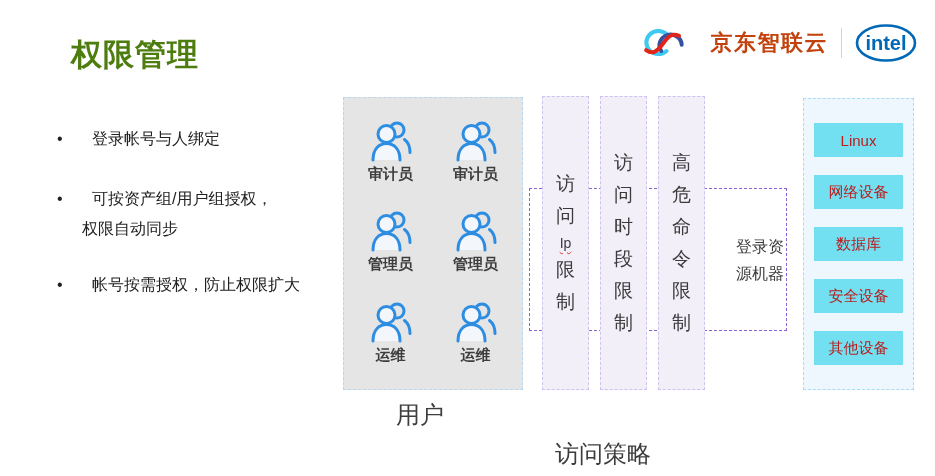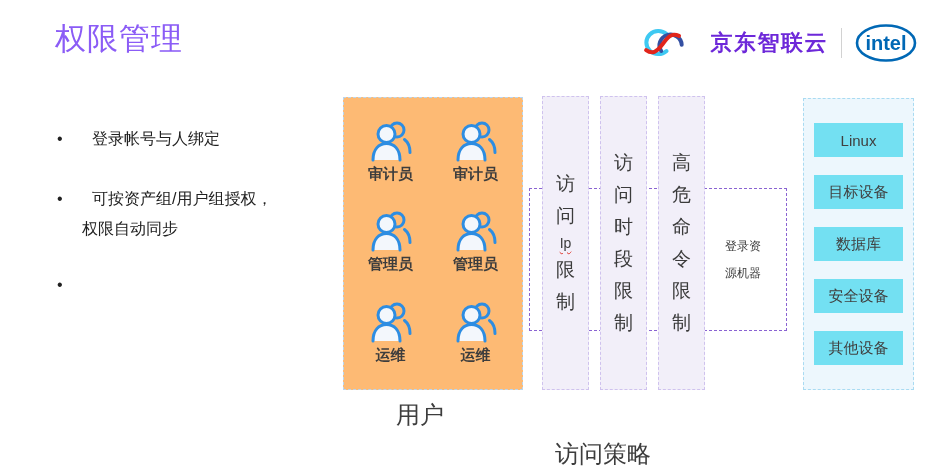--- a/index.html
+++ b/index.html
@@ -2,39 +2,39 @@
 <html><head>
 <meta charset="utf-8">
 <style>
   html,body { margin:0; padding:0; background:#ffffff; }
   .slide {
     position:relative; width:935px; height:476px; background:#ffffff; overflow:hidden;
     font-family:"Liberation Sans","DejaVu Sans",sans-serif;
   }
 
   
-  .title { position:absolute; left:55px; top:18px; margin:0; font-size:31px; font-weight:400; color:#8b5cf6; letter-spacing:1px; }
+  .title { position:absolute; left:55px; top:18px; margin:16px; font-size:31px; font-weight:700; color:#4d7c0f; letter-spacing:1px; }
 
   
   .logos { position:absolute; top:20px; right:18px; height:46px; display:flex; align-items:center; }
-  .jd-text { font-size:22px; font-weight:700; color:#6d28d9; margin-left:24px; letter-spacing:1.5px; }
+  .jd-text { font-size:22px; font-weight:700; color:#c2410c; margin-left:24px; letter-spacing:1.5px; }
   .logo-divider { width:1px; height:30px; background:#d2d2d2; margin:0 13px; }
 
   
   .bullet { position:absolute; left:57px; display:flex; font-size:16px; color:#212121; line-height:27px; }
   .bullet .dot { width:35px; flex:0 0 35px; }
   .bullet-1 { top:125px; }
   .bullet-2 { top:184px; line-height:30px; }
   .bullet-3 { top:271px; }
   .bullet-2 .line2 { margin-left:-10px; }
 
   
   .users-box {
     position:absolute; left:343px; top:97px; width:180px; height:293px; box-sizing:border-box;
-    background:#fdba74; border:1px dashed #b9d6ef;
+    background:#e5e5e5; border:1px dashed #b9d6ef;
     display:grid; grid-template-columns:1fr 1fr; grid-template-rows:1fr 1fr 1fr;
     justify-items:center; align-items:center; padding:8px 4px 12px;
   }
   .user-cell { display:flex; flex-direction:column; align-items:center; }
   .user-cell svg { width:48px; height:46px; }
   .user-label { font-size:15px; font-weight:700; color:#3d3d3d; margin-top:1px; }
 
   
   .policy-bar {
     position:absolute; top:96px; width:47px; height:294px; box-sizing:border-box;
@@ -46,30 +46,30 @@
   .latin-run {
     font-size:14px;
     text-decoration:underline wavy #e0392f;
     text-decoration-thickness:1px; text-underline-offset:2px;
   }
 
   
   .connector { position:absolute; left:529px; top:188px; width:258px; height:143px; box-sizing:border-box; border:1px dashed #8a63d2; z-index:1; }
   .connector-label {
     position:absolute; left:172px; top:50%; transform:translateY(-50%);
-    width:82px; text-align:center; font-size:12px; color:#3d3d3d; line-height:27px;
+    width:82px; text-align:right; font-size:16px; color:#3d3d3d; line-height:27px;
   }
 
   
   .targets-box {
     position:absolute; left:803px; top:98px; width:111px; height:292px; box-sizing:border-box;
     background:#edf7fd; border:1px dashed #a9dbf2;
     display:flex; flex-direction:column; align-items:center; justify-content:space-evenly; padding:6px 0;
   }
-  .device { width:89px; height:34px; background:#73e0f2; color:#404040; font-size:15px; display:flex; align-items:center; justify-content:center; }
+  .device { width:89px; height:34px; background:#73e0f2; color:#b91c1c; font-size:15px; display:flex; align-items:center; justify-content:center; }
 
   
   .group-label { position:absolute; top:399px; width:130px; text-align:center; font-size:24px; font-weight:400; color:#3d3d3d; }
   .label-users   { left:355px; }
   .label-policy  { left:538px;margin-top:39px; }
   .label-targets { left:793px; }
 </style>
 </head>
 <body>
 
@@ -97,20 +97,21 @@
   </div>
   <div class="bullet bullet-2">
     <span class="dot">•</span>
     <span>
       <span>可按资产组/用户组授权，</span><br>
       <span class="line2">权限自动同步</span>
     </span>
   </div>
   <div class="bullet bullet-3">
     <span class="dot">•</span>
+    <span>帐号按需授权，防止权限扩大</span>
   </div>
 
   <div class="users-box">
     <div class="user-cell">
       <svg viewBox="0 0 48 46">
         <circle cx="30" cy="12" r="7" fill="none" stroke="#2d8de2" stroke-width="3"></circle>
         <path d="M37.5 21.5c4 3 5.5 8 5.5 13" fill="none" stroke="#2d8de2" stroke-width="3" stroke-linecap="round"></path>
         <circle cx="19.5" cy="16" r="8.5" fill="#f3f7fc" stroke="#2d8de2" stroke-width="3"></circle>
         <path d="M6 42c0-11 6-16.5 13.5-16.5S33 31 33 42" fill="#f3f7fc" stroke="#2d8de2" stroke-width="3" stroke-linecap="round"></path>
       </svg>
@@ -189,21 +190,21 @@
     <span>高</span>
     <span>危</span>
     <span>命</span>
     <span>令</span>
     <span>限</span>
     <span>制</span>
   </div>
 
   <div class="targets-box">
     <div class="device">Linux</div>
-    <div class="device">目标设备</div>
+    <div class="device">网络设备</div>
     <div class="device">数据库</div>
     <div class="device">安全设备</div>
     <div class="device">其他设备</div>
   </div>
 
   <div class="group-label label-users">用户</div>
   <div class="group-label label-policy">访问策略</div>
 
 </div>
 

